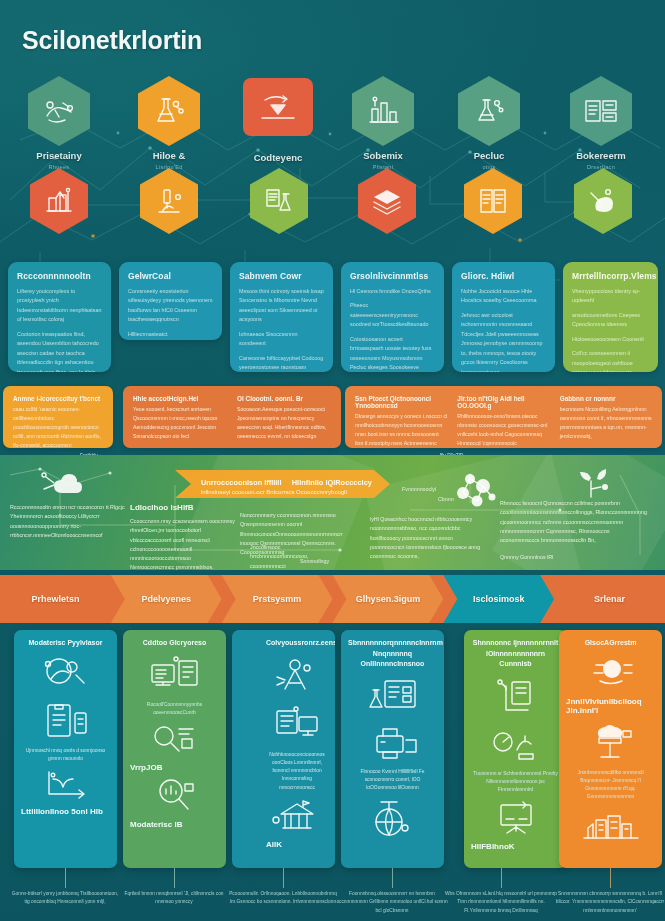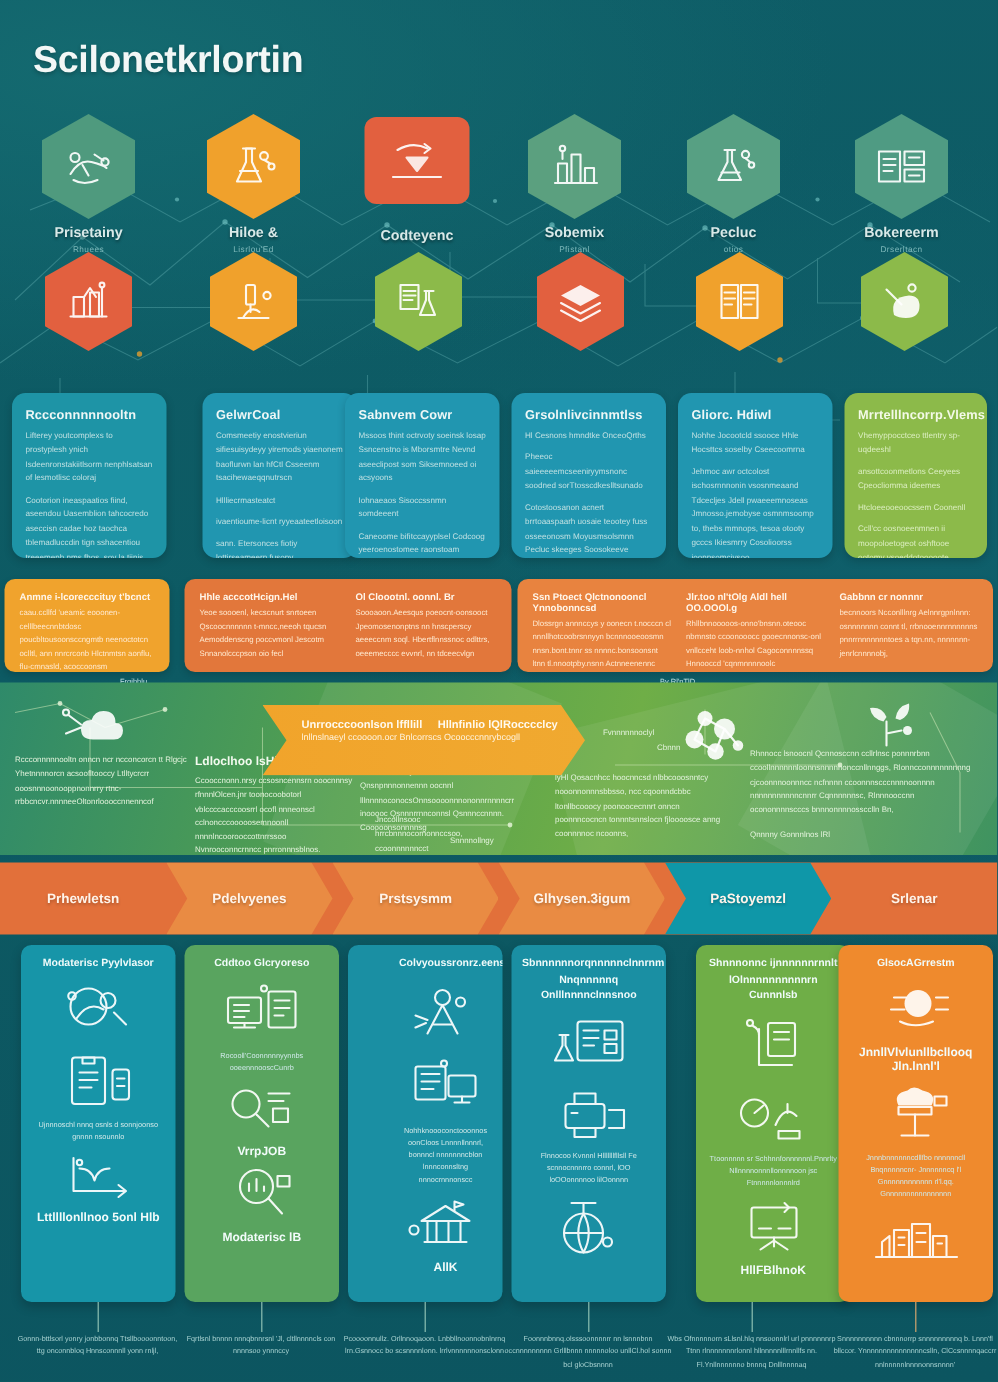--- a/index.html
+++ b/index.html
@@ -79,21 +79,21 @@
     background:
       linear-gradient(105deg,#2f8a6a 0%, #54a04f 35%, #6fae47 62%, #3f9361 100%);
     overflow:hidden;
   }
   .greenband .facet { position:absolute; background:rgba(255,255,255,.07); }
   .gb-text { position:absolute; font-size:5.3px; line-height:1.75; color:#e3f3dc; }
   .gb-title { position:absolute; font-size:8px; font-weight:bold; color:#f2faee; }
 
   
   .chevron-banner {
-    position:absolute; left:175px; top:470px; width:215px; height:47px;
+    position:absolute; left:175px; top:470px; width:215px; height:28px;
     background:linear-gradient(90deg,#f1a42b,#f0a930);
     clip-path:polygon(0 0, calc(100% - 16px) 0, 100% 50%, calc(100% - 16px) 100%, 0 100%, 16px 50%);
     padding:8px 18px 0 26px;
     box-shadow:0 2px 5px rgba(0,0,0,.2);
   }
   .chevron-banner .l1 { font-size:7.4px; font-weight:bold; color:#fffaf0; }
   .chevron-banner .l2 { font-size:6px; color:#fff3dd; margin-top:2px; }
 
   
   .tabbar { position:absolute; left:0; top:575px; width:665px; height:48px;
@@ -112,21 +112,21 @@
     border-radius:7px; overflow:hidden; padding:8px 7px;
     box-shadow:0 3px 7px rgba(0,0,0,.2);
   }
   .panel h4 { font-size:7px; font-weight:bold; color:#f0fbfa; margin-bottom:5px;
               line-height:1.5; text-align:center; }
   .panel p  { font-size:4.9px; line-height:1.7; color:#cfe8e8; text-align:center;
               margin:4px 2px; }
   .panel .glyphbox { display:flex; align-items:center; justify-content:center;
                      margin:6px 0; }
   .panel .glyph-label { font-size:8px; font-weight:bold; color:#f2fbfa;
-                        text-align:center; margin-top:2px; }
+                        margin-top:2px; }
 
   
   .stem { position:absolute; width:1px; background:#9fd0bf; opacity:.7; }
   .footnote { position:absolute; width:112px; font-size:4.8px; line-height:1.75;
               color:#a9d3d2; text-align:center; }
 
   
   .ic { stroke:#ffffff; stroke-width:1.4; fill:none;
         stroke-linecap:round; stroke-linejoin:round; opacity:.92; }
   .ic-f { fill:#ffffff; opacity:.9; }
@@ -353,21 +353,21 @@
         </svg>
     </div>
   </div>
 
   <div class="card" style="left:8px; top:262px; width:103px; height:110px; background:#1e94a6;">
     <h4>Rccconnnnnooltn</h4>
     <p>Lifterey youtcomplexs to prostyplesh ynich Isdeenronstakiitlsorm nenphlsatsan of lesmotlisc coloraj</p>
     <p>Cootorion ineaspaatios fiind, aseendou Uasemblion tahcocredo aseccisn cadae hoz taochca tblemadluccdin tign sshacentiou treeemenh nms fhos, soy la tiinis hhtaa oqdet</p>
   </div>
 
-  <div class="card" style="left:135px; top:262px; width:103px; height:110px; background:#2196b0;">
+  <div class="card" style="left:119px; top:262px; width:103px; height:78px; background:#2196b0;">
     <h4>GelwrCoal</h4>
     <p>Comsmeetiy enostvieriun sifiesuisydeyy yiremods yiaenonem baoflurwn lan hfCtl Csseenm tsacihewaeqqnutrscn</p>
     <p>Hllliecrmasteatct</p>
     <p>ivaentioume-licnt ryyeaateetloisoon</p>
     <p>sann. Etersonces fiotiy lottirseameern fusony, aoseclbeotoec jrecaec roov beeent Isclosimosk.</p>
   </div>
 
   <div class="card" style="left:230px; top:262px; width:103px; height:110px; background:#2196b0;">
     <h4>Sabnvem Cowr</h4>
     <p>Mssoos thint octrvoty soeinsk losap Ssncenstno is Mborsmtre Nevnd aseeclipost som Siksemnoeed oi acsyoons</p>
@@ -532,21 +532,21 @@
     <div class="tab alt">
       <span>Pdelvyenes</span>
     </div>
     <div class="tab alt">
       <span>Prstsysmm</span>
     </div>
     <div class="tab alt">
       <span>Glhysen.3igum</span>
     </div>
     <div class="tab teal">
-      <span>PaStoyemzl</span>
+      <span>Isclosimosk</span>
     </div>
     <div class="tab">
       <span>Srlenar</span>
     </div>
   </div>
 
   <div class="panel" style="left:14px; background:#1795a8;">
     <h4>Modaterisc Pyylvlasor</h4>
     <div class="glyphbox">
       <svg width="54" height="40" viewBox="0 0 54 40">

